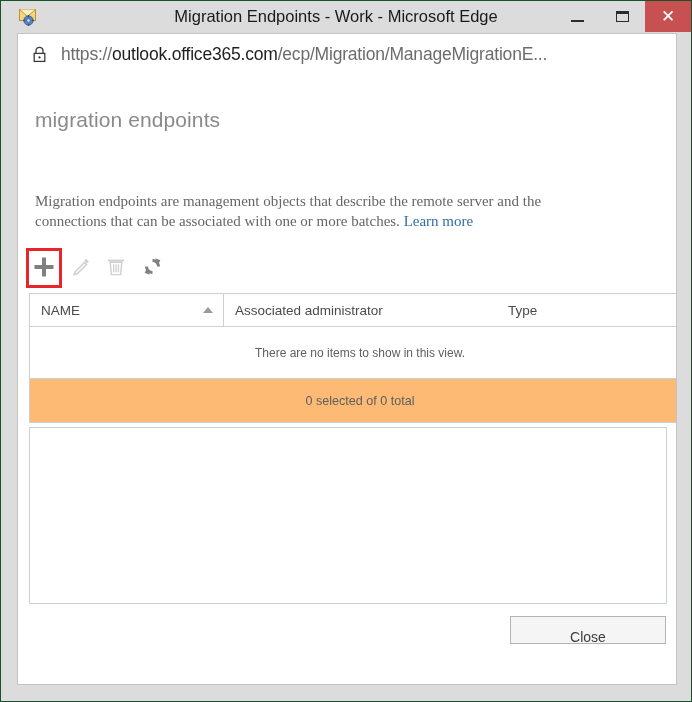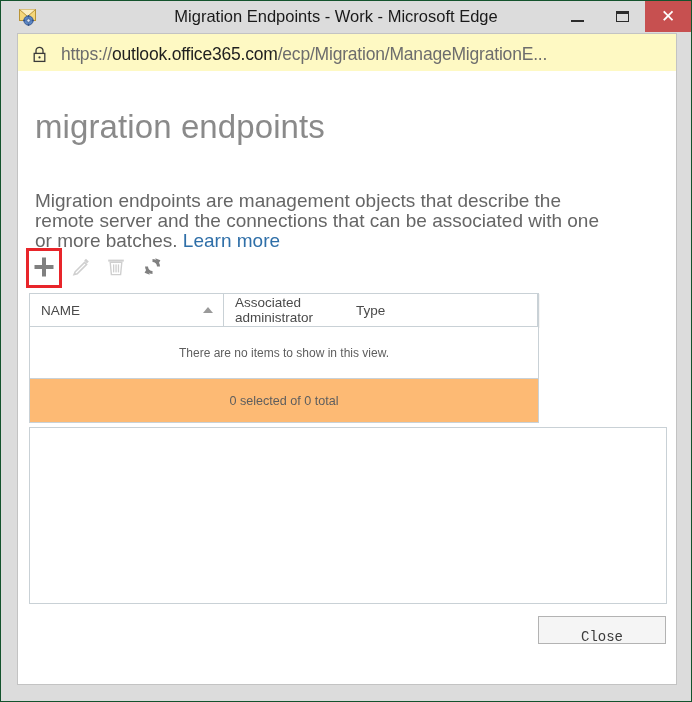--- a/index.html
+++ b/index.html
@@ -96,21 +96,21 @@
     font-family: "Liberation Sans", sans-serif;
     font-weight: 400;
   }
 
   
   .addressbar {
     position: absolute;
     left: 16px; top: 32px;
     width: 660px;
     height: 43px;
-    background: #fef9c3;
+    background: #ffffff;
     border: 1px solid #c3c3c3;
     box-sizing: border-box;
     display: flex;
     align-items: center;
   }
   .lock-icon {
     margin-left: 14px;
     margin-right: 14px;
     width: 15px;
     height: 17px;
@@ -135,35 +135,35 @@
     background: #ffffff;
     border: 1px solid #c3c3c3;
     border-top: none;
     box-sizing: border-box;
     overflow: hidden;
   }
 
   .page-title {
     position: absolute;
     left: 17px; top: 37px;
-    font-size: 33px;
+    font-size: 21px;
     color: #8a8a8a;
     font-weight: 300;
     font-family: "Liberation Sans", sans-serif;
     letter-spacing: 0.1px;
   }
 
   .description {
     position: absolute;
     left: 17px; top: 120px;
     width: 578px;
-    font-size: 19px;
+    font-size: 15px;
     line-height: 20px;
     color: #666666;
-    font-family: Liberation Sans, sans-serif;
+    font-family: Liberation Serif, serif;
   }
   .description .learn-more {
     color: #2f6fa8;
     text-decoration: none;
     cursor: pointer;
   }
 
   
   .toolbar {
     position: absolute;
@@ -186,21 +186,21 @@
   }
   .tb-btn.highlighted {
     border: 3px solid #e8252a;
     background: #ffffff;
   }
 
   
   .grid {
     position: absolute;
     left: 11px; top: 222px;
-    width: 510px;
+    width: 662px;
     box-sizing: border-box;
   }
   .grid-header {
     display: flex;
     height: 34px;
     border: 1px solid #c9d1d6;
     border-bottom: 1px solid #c9d1d6;
     background: #ffffff;
     box-sizing: border-box;
     box-shadow: 1px 1px 0 rgba(0,0,0,0.04);
@@ -267,27 +267,27 @@
   
   .footer {
     position: absolute;
     left: 0; top: 545px;
     width: 658px;
     height: 46px;
   }
   .close-button {
     position: absolute;
     right: 10px; top: 0;
-    width: 128px;
+    width: 156px;
     height: 28px;
     background: #f5f5f5;
     border: 1px solid #b3b3b3;
     font-size: 14px;
     color: #3b3b3b;
-    font-family: Liberation Mono, monospace;
+    font-family: Liberation Sans, sans-serif;
     cursor: default;
     padding: 12px;
     box-sizing: border-box;
   }
 </style>
 </head>
 <body>
 
 <div class="window">
 

